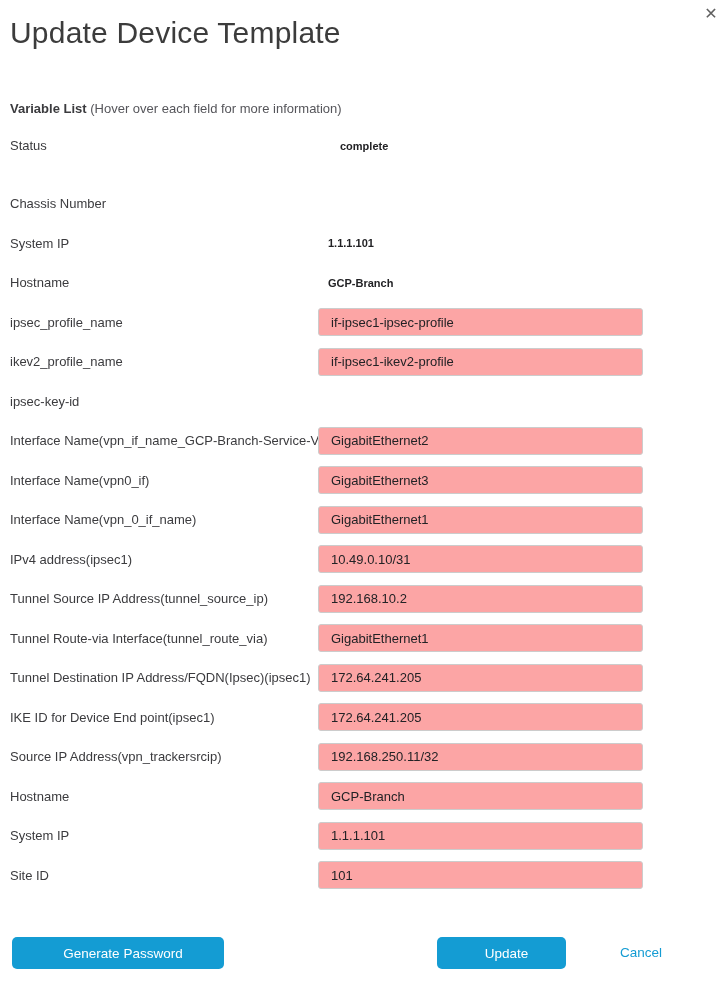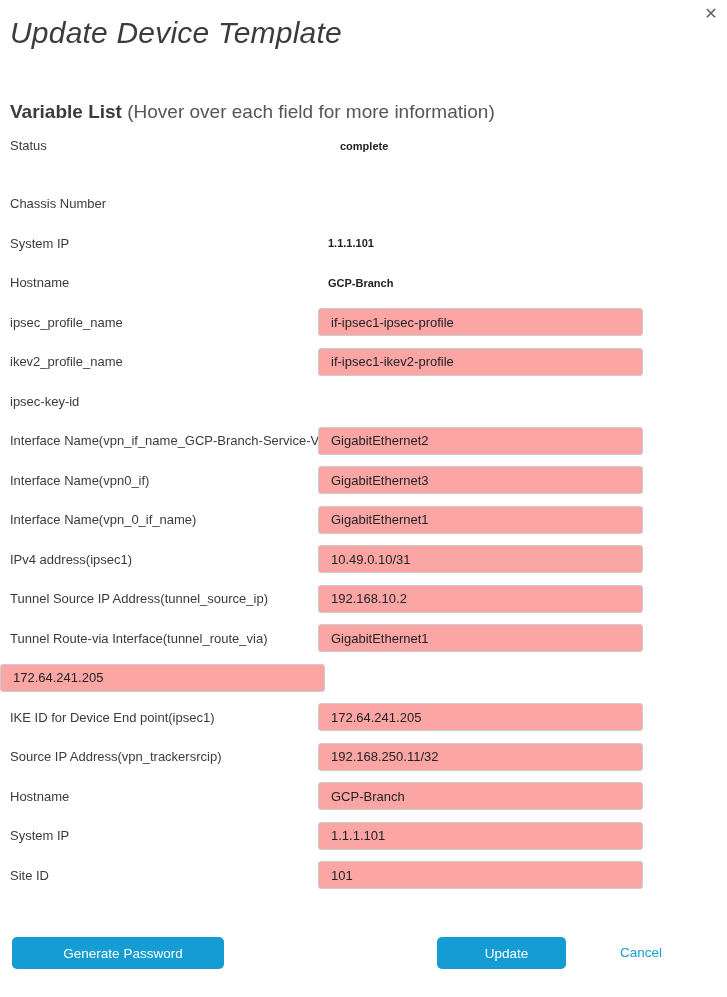--- a/index.html
+++ b/index.html
@@ -18,41 +18,40 @@
   }
   .dialog-title {
     position: absolute;
     left: 10px;
     top: 16px;
     font-size: 30px;
     font-weight: 300;
     letter-spacing: 0.2px;
     color: #3c3c3c;
     white-space: nowrap;
-    font-style: italic;
   }
   .close-btn {
     position: absolute;
     top: 4px;
     right: 6px;
     width: 20px;
     height: 20px;
     font-size: 16px;
     font-weight: 300;
     line-height: 20px;
     text-align: center;
     color: #606060;
     cursor: pointer;
     user-select: none;
   }
   .section-heading {
     position: absolute;
     left: 10px;
     top: 101px;
-    font-size: 19px;
+    font-size: 13px;
     white-space: nowrap;
   }
   .section-heading .heading-bold {
     font-weight: 700;
     color: #3b3b3e;
   }
   .section-heading .heading-note {
     font-weight: 400;
     color: #55555a;
   }
@@ -233,20 +232,21 @@
     </div>
 
     <div class="row">
       <div class="row-label">Tunnel Route-via Interface(tunnel_route_via)</div>
       <div class="row-value">
           <input type="text" class="field-input" value="GigabitEthernet1" style="">
         </div>
     </div>
 
     <div class="row">
+      <div class="row-label">Tunnel Destination IP Address/FQDN(Ipsec)(ipsec1)</div>
       <div class="row-value">
           <input type="text" class="field-input" value="172.64.241.205" style="">
         </div>
     </div>
 
     <div class="row">
       <div class="row-label">IKE ID for Device End point(ipsec1)</div>
       <div class="row-value">
           <input type="text" class="field-input" value="172.64.241.205" style="">
         </div>

